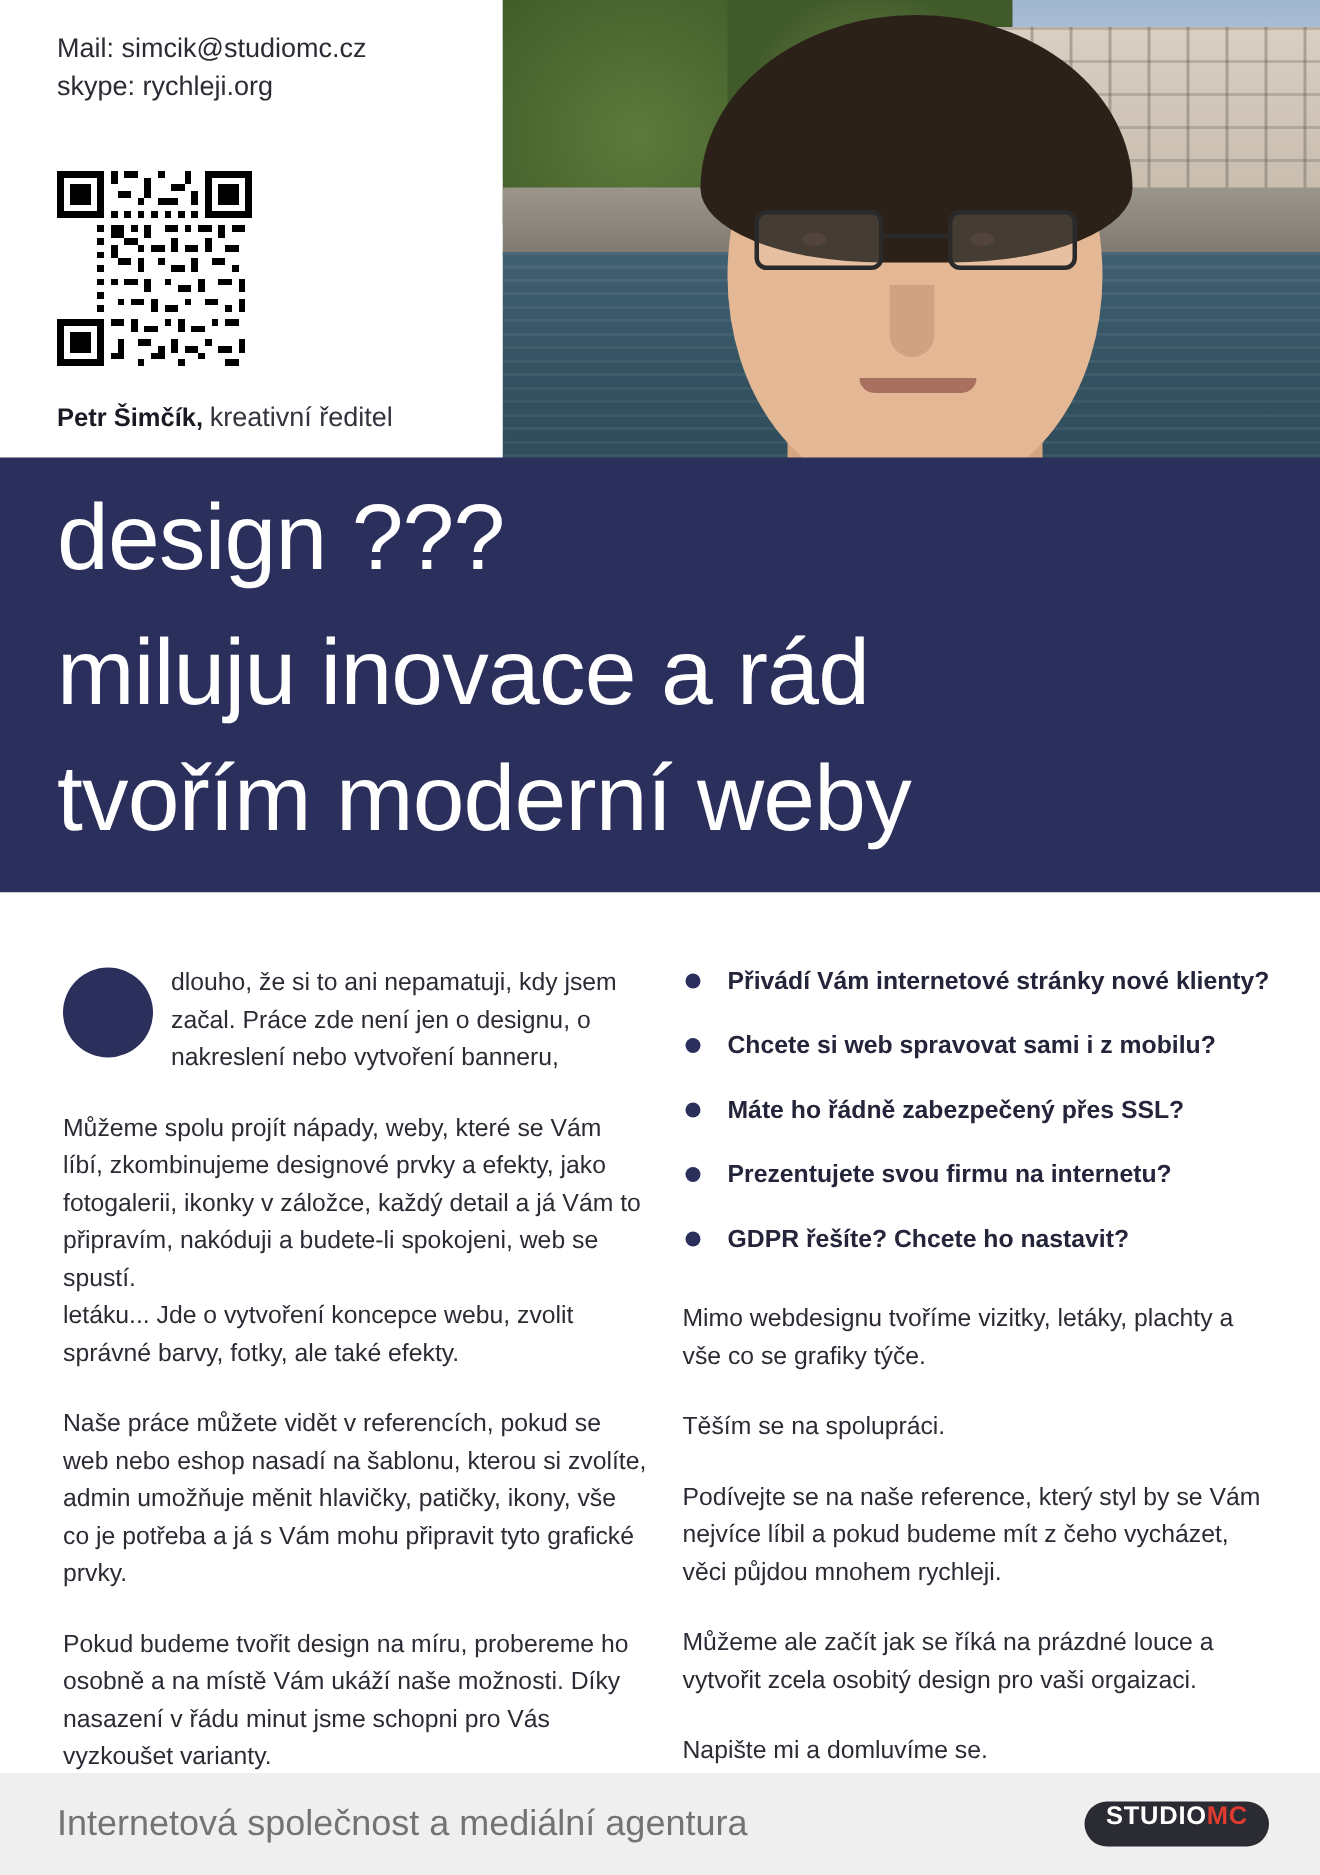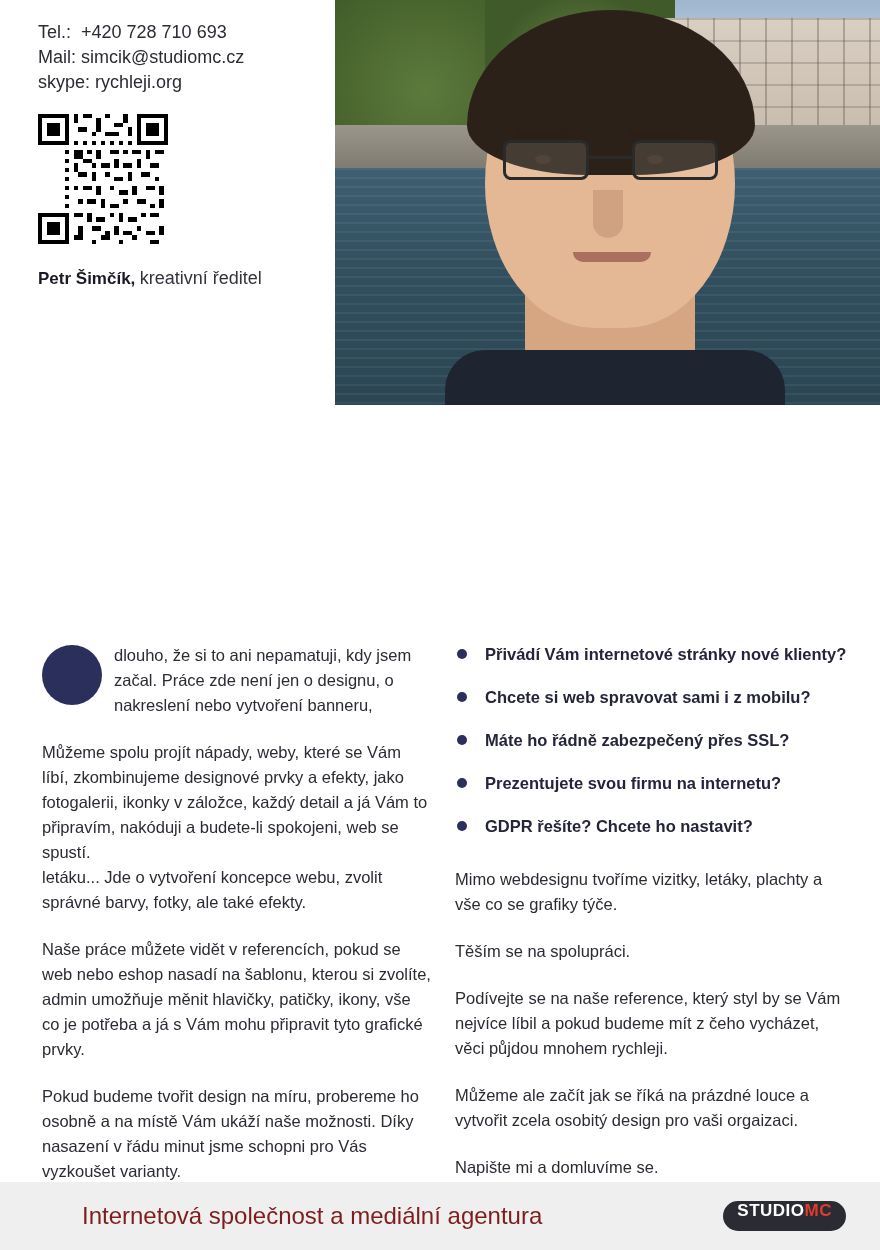--- a/index.html
+++ b/index.html
@@ -230,23 +230,22 @@
     left: 0; top: 1180px;
     width: 880px; height: 70px;
     background: #efefef;
     border-top: 2px solid #ffffff;
   }
   .footer .tagline {
     position: absolute;
     left: 38px; top: 20px;
     font-size: 24px;
     font-weight: 300;
-    color: #7f1d1d;
+    color: #737373;
     white-space: nowrap;
-    margin-left: 44px;
   }
   .logo {
     position: absolute;
     right: 34px; top: 19px;
     height: 30px;
     display: flex;
     align-items: flex-start;
     background: #2b2b34;
     border-radius: 15px;
     padding: 0 14px;
@@ -255,21 +254,20 @@
   .logo .b { color: #e03b2f; font-weight: bold; font-size: 17px; letter-spacing: .5px; }
 </style>
 </head>
 <body>
 
 <div class="page">
 
   <div class="top">
 
     <div class="contact">
-      <div>Tel.:  +420 728 710 693</div>
       <div>Mail: simcik@studiomc.cz</div>
       <div>skype: rychleji.org</div>
     </div>
 
     <div class="qr">
       <svg width="130" height="130" viewBox="0 0 29 29" shape-rendering="crispEdges" aria-hidden="true">
         <rect width="29" height="29" fill="#ffffff"></rect>
         <g fill="#000000">
 
           <rect x="0" y="0" width="7" height="1"></rect>
@@ -403,20 +401,25 @@
         <div class="lens l"></div>
         <div class="bridge"></div>
         <div class="lens r"></div>
       </div>
       <div class="nose"></div>
       <div class="mouth"></div>
       <div class="shirt"></div>
     </div>
   </div>
 
+  <div class="band">
+    <div class="line l1">design ???</div>
+    <div class="line l2">miluju inovace a rád</div>
+    <div class="line l3">tvořím moderní weby</div>
+  </div>
 
   <div class="body">
 
     <div class="dropcap"></div>
 
     <div class="col left">
       <p class="first-par">
         <span class="shaped">dlouho, že si to ani nepamatuji, kdy jsem</span>
         <span class="shaped">začal. Práce zde není jen o designu, o</span>
         <span class="shaped">nakreslení nebo vytvoření banneru,</span>

